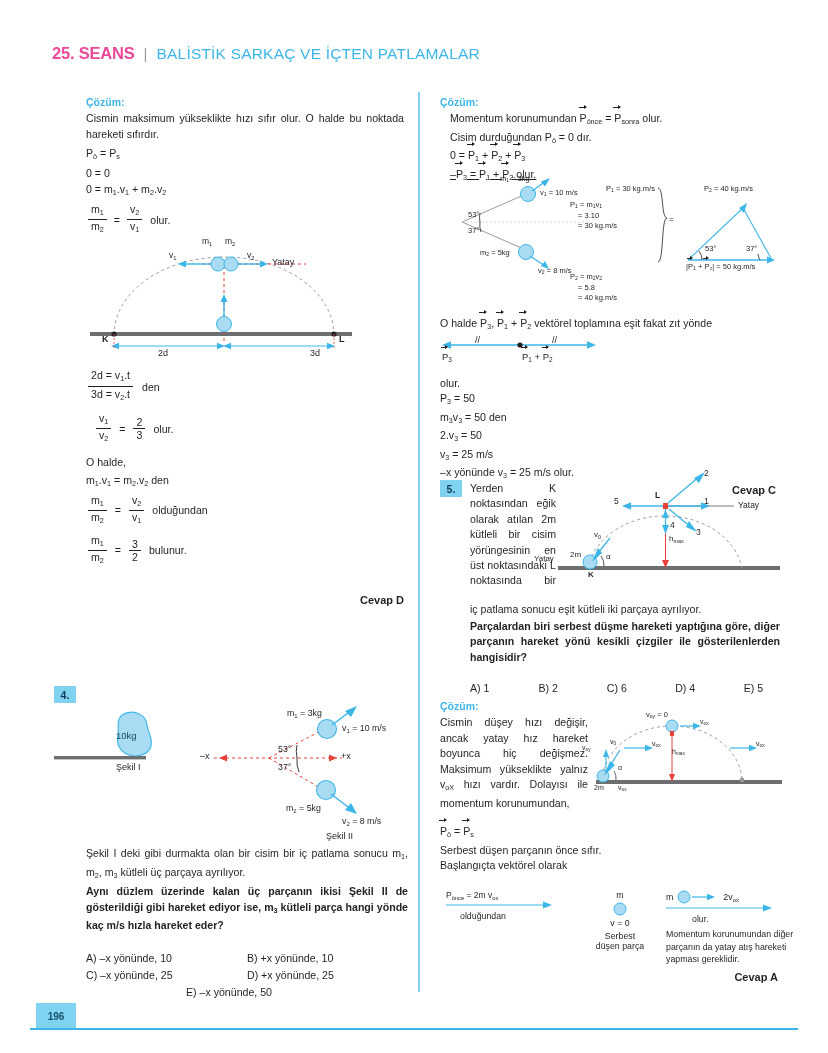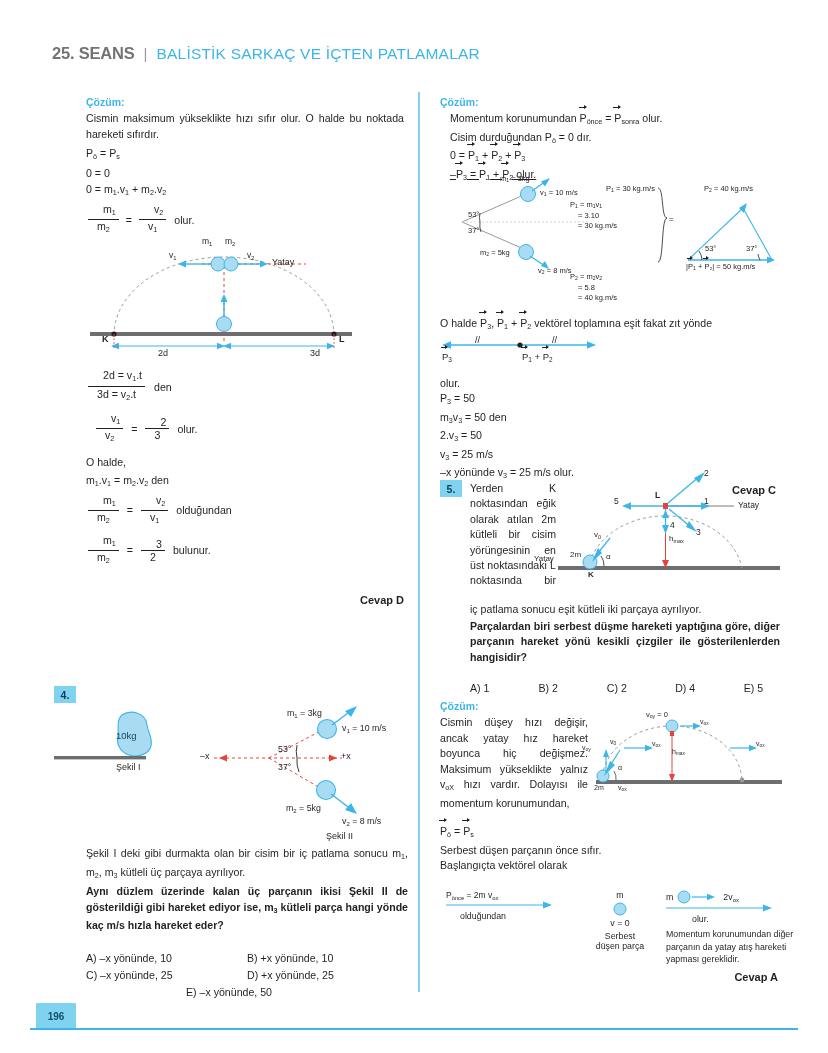--- a/index.html
+++ b/index.html
@@ -7,21 +7,21 @@
   body{
     width:828px;height:1053px;position:relative;background:#ffffff;
     font-family:"Liberation Sans", sans-serif;color:#231f20;
     -webkit-font-smoothing:antialiased;
   }
   .page{position:absolute;inset:0;}
 
   
   .header{position:absolute;left:52px;top:44px;width:730px;height:30px;
           display:flex;align-items:baseline;gap:9px;}
-  .hdr-num{font-size:16.5px;font-weight:bold;letter-spacing:-0.2px;color:#737373;}
+  .hdr-num{font-size:16.5px;font-weight:bold;letter-spacing:-0.2px;color:#ec4899;}
   .hdr-bar{font-size:15px;color:#9a9a9a;font-weight:normal;}
   .hdr-title{font-size:15.5px;color:#3cb6e8;letter-spacing:.2px;}
 
   
   .divider{position:absolute;left:418px;top:92px;width:2px;height:900px;background:#7fd3f0;}
   
   .footrule{position:absolute;left:30px;top:1028px;width:768px;height:2px;background:#3cb6e8;}
   .pagenum{position:absolute;left:36px;top:1003px;width:40px;height:26px;background:#7fd3f0;
            color:#15506b;font-size:10px;display:flex;align-items:center;justify-content:center;
            border-radius:1px;font-weight:bold;}
@@ -34,21 +34,21 @@
   .bold{font-weight:bold;}
   .ans{font-weight:bold;font-size:11px;text-align:right;}
   sub{font-size:.68em;vertical-align:-0.28em;}
   .vec{position:relative;display:inline-block;}
   .vec::after{content:"";position:absolute;left:-1px;right:1px;top:-4px;height:1px;background:#231f20;}
   .vec::before{content:"";position:absolute;right:0px;top:-6px;border-left:3px solid #231f20;
                border-top:2px solid transparent;border-bottom:2px solid transparent;}
 
   
   .frac{display:inline-block;vertical-align:middle;text-align:center;line-height:12px;margin:0 2px;}
-  .frac .n{display:block;padding:0 3px;margin-left:12px;}
+  .frac .n{display:block;padding:0 3px;}
   .frac .d{display:block;border-top:1.2px solid #231f20;padding:0 3px;}
   .eqrow{display:flex;align-items:center;gap:2px;font-size:10.6px;line-height:14px;margin:2px 0;}
 
   
   .qnum{width:22px;height:17px;background:#7fd3f0;color:#123c52;font-weight:bold;font-size:10.5px;
         display:flex;align-items:center;justify-content:center;}
 
   
   .dia{position:relative;}
   svg{display:block;overflow:visible;}
@@ -405,21 +405,21 @@
     <div style="position:absolute;left:114px;top:38px;font-size:8.5px;">4</div>
     <div style="position:absolute;left:58px;top:14px;font-size:8.5px;">5</div>
   </div>
 
   <div class="col" style="left:470px;top:602px;width:310px;">
     <div class="txt">iç patlama sonucu eşit kütleli iki parçaya ayrılıyor.</div>
     <div class="txt j bold" style="margin-top:1px;">Parçalardan biri serbest düşme hareketi yaptığına göre, diğer parçanın hareket yönü kesikli çizgiler ile gösterilenlerden hangisidir?</div>
     <div class="opts5" style="margin-top:17px;gap:32px;">
       <div>A) 1</div>
       <div>B) 2</div>
-      <div>C) 2</div>
+      <div>C) 6</div>
       <div>D) 4</div>
       <div>E) 5</div>
     </div>
   </div>
 
   <div class="col" style="left:440px;top:700px;width:150px;">
     <div class="lead">Çözüm:</div>
     <div class="txt j" style="width:148px;">Cismin düşey hızı değişir, ancak yatay hız hareket boyunca hiç değişmez. Maksimum yükseklikte yalnız v<sub>oX</sub> hızı vardır. Dolayısı ile momentum korunumundan,</div>
   </div>
 

